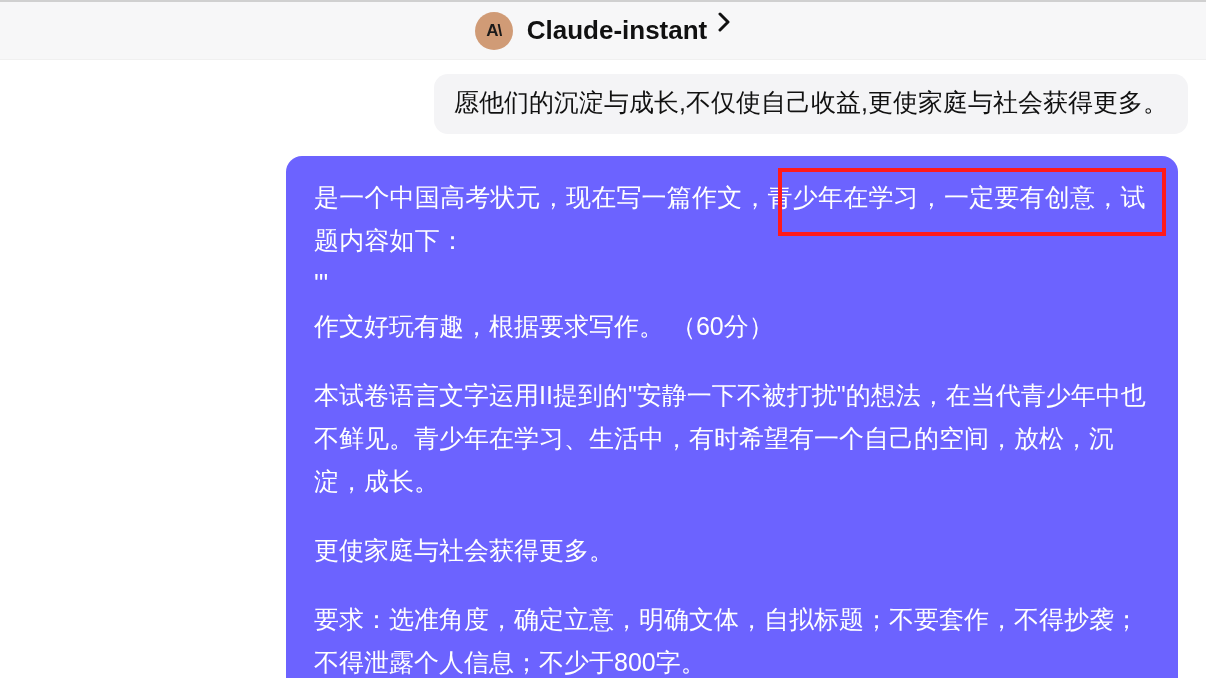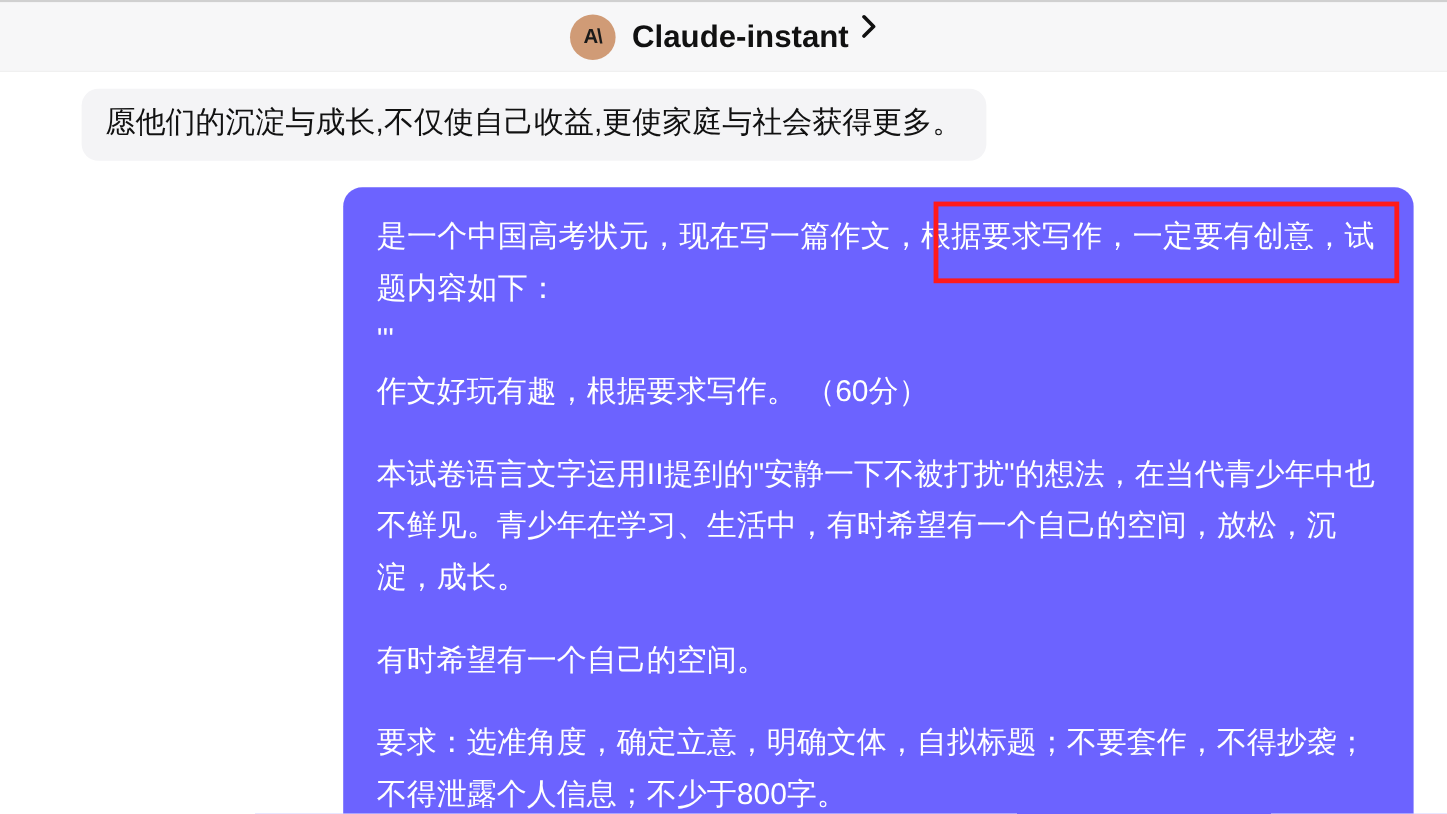--- a/index.html
+++ b/index.html
@@ -56,21 +56,21 @@
   }
   .chevron svg { display: block; }
 
   .chat-area {
     padding: 14px 18px 0 18px;
   }
   .msg-row {
     display: flex;
     margin-bottom: 22px;
   }
-  .msg-row.left { justify-content: flex-start; }
+  .msg-row.left { justify-content: flex-end; }
   .msg-row.right { justify-content: flex-end; }
 
   .bubble-assistant {
     background: #f4f4f6;
     color: #111111;
     border-radius: 14px;
     padding: 10px 20px 12px 20px;
     font-size: 25px;
     line-height: 1.5;
     max-width: 1060px;
@@ -131,27 +131,27 @@
   <div class="msg-row left">
     <div class="bubble-assistant">
       <span>愿他们的沉淀与成长,不仅使自己收益,更使家庭与社会获得更多。</span>
     </div>
   </div>
 
   <div class="msg-row right">
     <div class="bubble-user">
       <div class="hl-box"></div>
       <div class="user-msg-body">
-        <p class="para1">是一个中国高考状元，现在写一篇作文，根据要求写作，一定要有创意，试题内容如下：</p>
+        <p class="para1">是一个中国高考状元，现在写一篇作文，青少年在学习，一定要有创意，试题内容如下：</p>
         <p>'''</p>
         <p>作文好玩有趣，根据要求写作。 （60分）</p>
         <div class="spacer"></div>
         <p>本试卷语言文字运用II提到的"安静一下不被打扰"的想法，在当代青少年中也不鲜见。青少年在学习、生活中，有时希望有一个自己的空间，放松，沉淀，成长。</p>
         <div class="spacer"></div>
-        <p>有时希望有一个自己的空间。</p>
+        <p>更使家庭与社会获得更多。</p>
         <div class="spacer"></div>
         <p>要求：选准角度，确定立意，明确文体，自拟标题；不要套作，不得抄袭；不得泄露个人信息；不少于800字。</p>
 
       </div>
     </div>
   </div>
 
 </div>
 
 </body></html>

